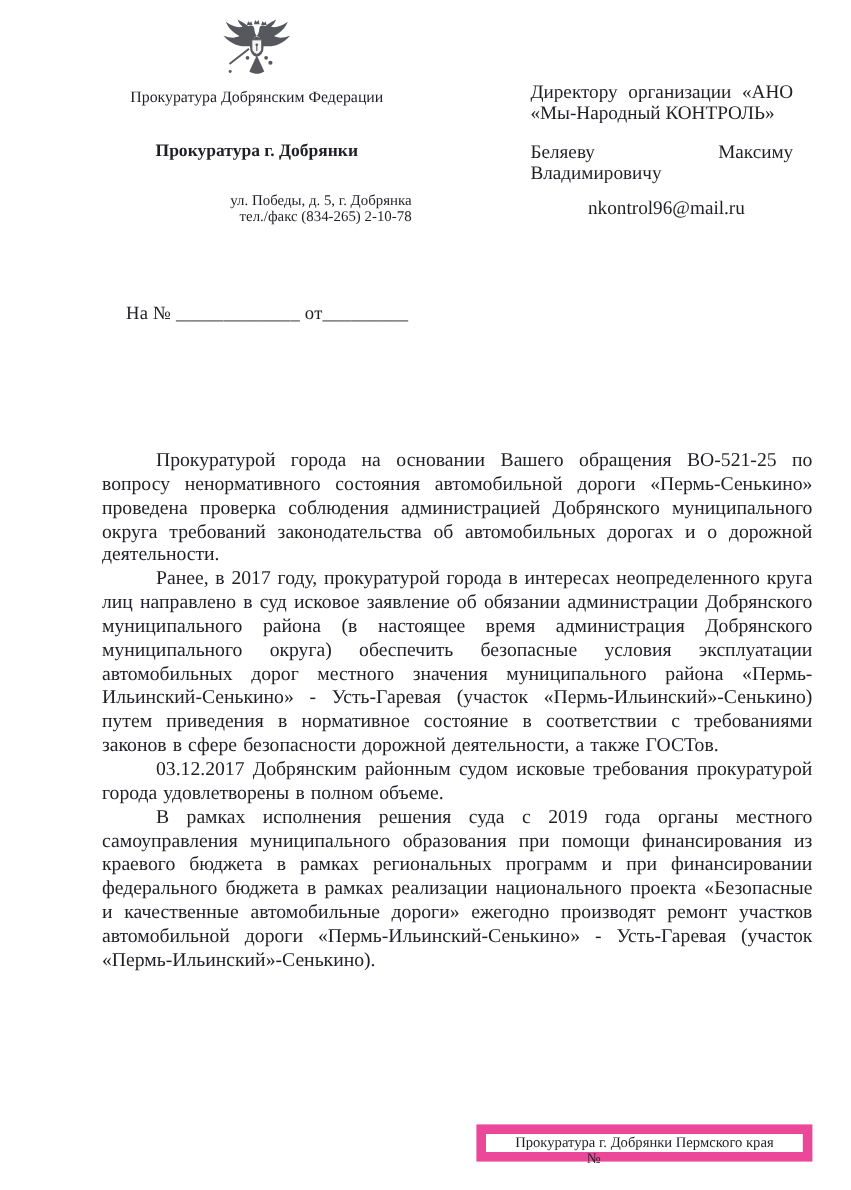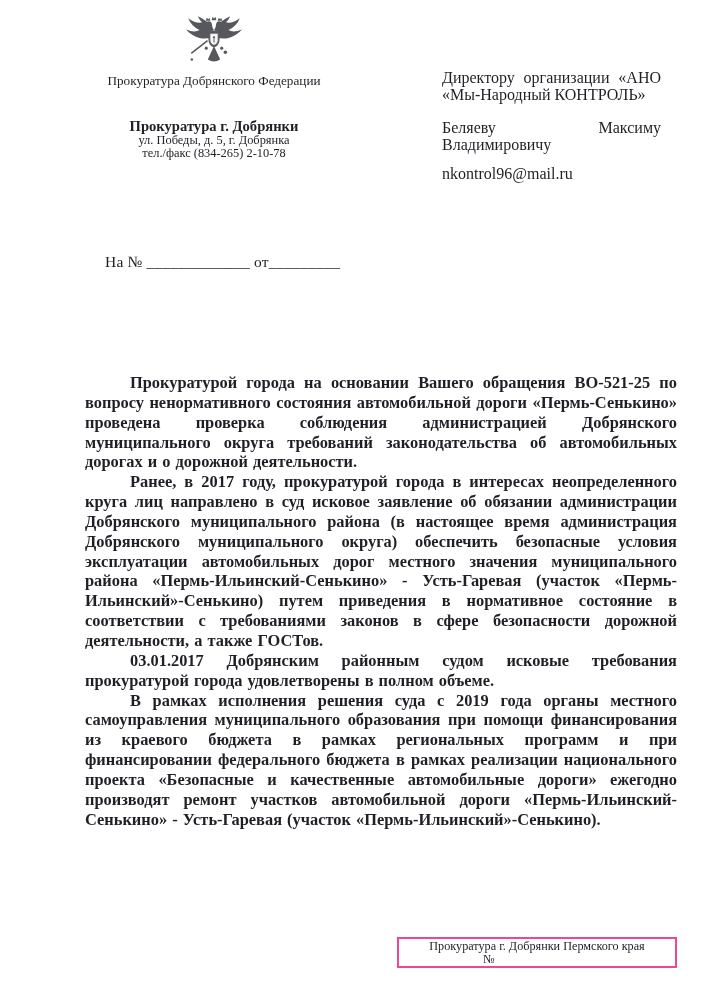--- a/index.html
+++ b/index.html
@@ -12,51 +12,50 @@
     overflow:hidden;
   }
   
   .letterhead{
     position:absolute;left:85px;top:16px;width:258px;
     text-align:center;
   }
   .emblem{display:block;margin:0 auto 4px auto;}
   .org-line{font-size:13.2px;line-height:14px;}
   .office-name{font-size:14.6px;font-weight:bold;margin-top:30px;line-height:16px;}
-  .lh-address{font-size:12.4px;line-height:12.6px;}
+  .lh-address{margin-top:27px;font-size:12.4px;line-height:12.6px;text-align:right;}
   
   .recipient{
     position:absolute;left:442px;top:70px;width:219px;
     font-size:16px;line-height:16.5px;
   }
   .recipient p{margin:0;text-align:justify;}
   .recipient .rec-name{margin-top:17px;}
-  .recipient .rec-email{margin-top:13px;text-align:left;}
+  .recipient .rec-email{margin-top:13px;text-align:left;margin-left:48px;}
   
   .ref-line{
     position:absolute;left:105px;top:253px;
     font-size:15.5px;letter-spacing:.2px;white-space:pre;
   }
   
   .letter-body{
     position:absolute;left:85px;top:373px;width:592px;
   }
   .letter-body p{
     margin:0;
     font-size:16.4px;
     line-height:19.85px;
     text-align:justify;
     text-indent:45px;
     word-spacing:1px;
-    font-weight:bold;
   }
   
   .stamp-box{
     position:absolute;left:397px;top:937px;width:280px;height:31px;
-    border:2px solid #ec4899;box-sizing:border-box;
+    border:8px solid #ec4899;box-sizing:border-box;
     background:#fff;
   }
   .stamp-line1{font-size:12.2px;text-align:center;margin-top:1px;line-height:13px;}
   .stamp-line2{font-size:12.2px;margin-left:84px;line-height:13px;}
 </style>
 </head>
 <body>
 
 <div class="page">
 
@@ -88,40 +87,40 @@
         <rect x="14" y="58" width="40" height="3" transform="rotate(-38 34 60)"></rect>
         <circle cx="19" cy="84" r="2.4"></circle>
 
         <circle cx="84" cy="70" r="3.4"></circle>
       </g>
 
       <path d="M54 33 h16 v14 c0 5 -4 8 -8 9.5 c-4 -1.5 -8 -4.5 -8 -9.5 z" fill="#f5f5f5" stroke="#57575e" stroke-width="1.6"></path>
       <circle cx="62" cy="41" r="2.2" fill="#57575e"></circle>
       <rect x="61.1" y="43" width="1.8" height="8" fill="#57575e"></rect>
     </svg>
-    <div class="org-line">Прокуратура Добрянского Федерации</div>
+    <div class="org-line">Прокуратура Добрянским Федерации</div>
     <div class="office-name">Прокуратура г. Добрянки</div>
     <div class="lh-address">
       <div>ул. Победы, д. 5, г. Добрянка</div>
       <div>тел./факс (834-265) 2-10-78</div>
     </div>
   </div>
 
   <div class="recipient">
     <p>Директору организации «АНО «Мы-Народный КОНТРОЛЬ»</p>
     <p class="rec-name">Беляеву Максиму Владимировичу</p>
     <p class="rec-email">nkontrol96@mail.ru</p>
   </div>
 
   <div class="ref-line">На № _____________ от_________</div>
 
   <div class="letter-body">
     <p>Прокуратурой города на основании Вашего обращения ВО-521-25 по вопросу ненормативного состояния автомобильной дороги «Пермь-Сенькино» проведена проверка соблюдения администрацией Добрянского муниципального округа требований законодательства об автомобильных дорогах и о дорожной деятельности.</p>
     <p>Ранее, в 2017 году, прокуратурой города в интересах неопределенного круга лиц направлено в суд исковое заявление об обязании администрации Добрянского муниципального района (в настоящее время администрация Добрянского муниципального округа) обеспечить безопасные условия эксплуатации автомобильных дорог местного значения муниципального района «Пермь-Ильинский-Сенькино» - Усть-Гаревая (участок «Пермь-Ильинский»-Сенькино) путем приведения в нормативное состояние в соответствии с требованиями законов в сфере безопасности дорожной деятельности, а также ГОСТов.</p>
-    <p>03.01.2017 Добрянским районным судом исковые требования прокуратурой города удовлетворены в полном объеме.</p>
+    <p>03.12.2017 Добрянским районным судом исковые требования прокуратурой города удовлетворены в полном объеме.</p>
     <p>В рамках исполнения решения суда с 2019 года органы местного самоуправления муниципального образования при помощи финансирования из краевого бюджета в рамках региональных программ и при финансировании федерального бюджета в рамках реализации национального проекта «Безопасные и качественные автомобильные дороги» ежегодно производят ремонт участков автомобильной дороги «Пермь-Ильинский-Сенькино» - Усть-Гаревая (участок «Пермь-Ильинский»-Сенькино).</p>
   </div>
 
   <div class="stamp-box">
     <div class="stamp-line1">Прокуратура г. Добрянки Пермского края</div>
     <div class="stamp-line2">№</div>
   </div>
 
 </div>
 

